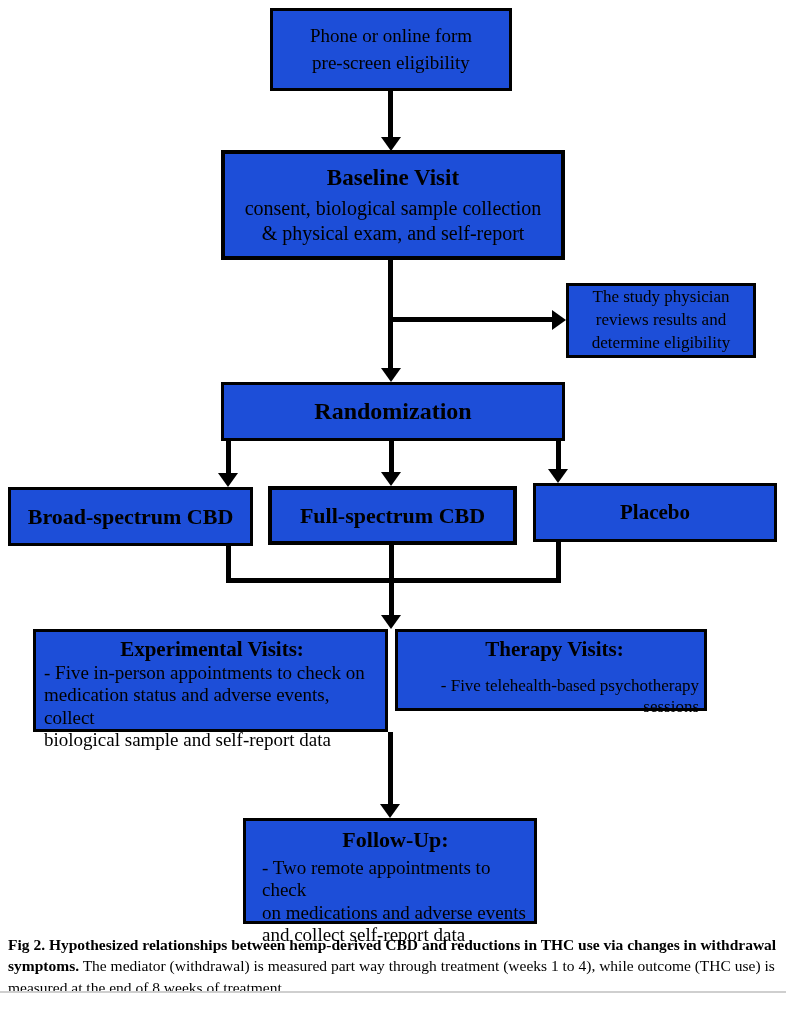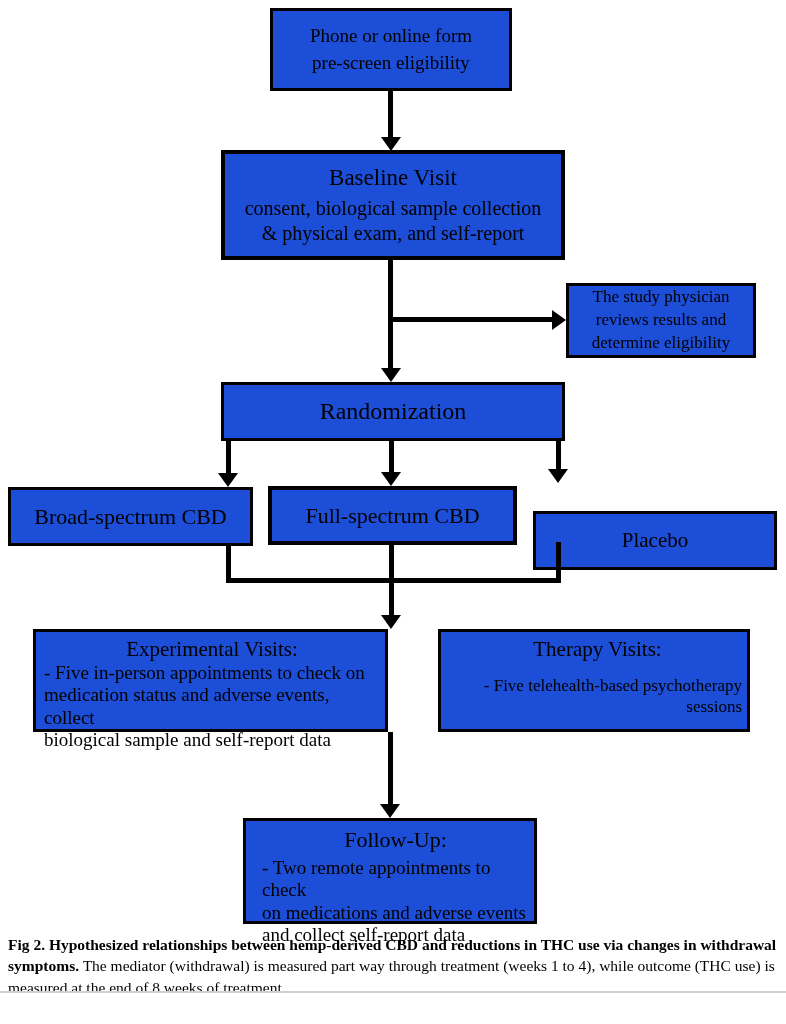--- a/index.html
+++ b/index.html
@@ -22,39 +22,39 @@
     border:3px solid var(--line);
     box-sizing:border-box;
     display:flex;
     flex-direction:column;
     justify-content:center;
     align-items:center;
     text-align:center;
   }
   .box.thick{border-width:4px;}
   .multiline{white-space:pre-line;}
-  .box-title{font-weight:normal;}
+  .box-title{font-weight:bold;}
   .box-body{white-space:pre-line;}
 
   
   #prescreen-box{left:270px;top:8px;width:242px;height:83px;font-size:19px;line-height:1.4;}
   #baseline-box{left:221px;top:150px;width:344px;height:110px;}
   #baseline-box .box-title{font-size:23px;margin-bottom:5px;}
   #baseline-box .box-body{font-size:20px;line-height:1.25;}
   #physician-box{left:566px;top:283px;width:190px;height:75px;font-size:17px;line-height:1.35;}
   #randomization-box{left:221px;top:382px;width:344px;height:59px;font-size:24px;}
   #broad-box{left:8px;top:487px;width:245px;height:59px;font-size:22px;}
   #full-box{left:268px;top:486px;width:249px;height:59px;font-size:22px;}
-  #placebo-box{left:533px;top:483px;width:244px;height:59px;font-size:21px;margin-top:28px;}
+  #placebo-box{left:533px;top:483px;width:244px;height:59px;font-size:21px;}
 
   #experimental-box{left:33px;top:629px;width:355px;height:103px;justify-content:flex-start;padding:5px 5px 4px 8px;}
   #experimental-box .box-title{font-size:21px;width:100%;text-align:center;}
   #experimental-box .box-body{font-size:19px;line-height:1.18;text-align:left;width:100%;}
 
-  #therapy-box{left:395px;top:629px;width:312px;height:103px;justify-content:flex-start;padding:5px 5px 0 12px;margin-left:43px;}
+  #therapy-box{left:395px;top:629px;width:312px;height:82px;justify-content:flex-start;padding:5px 5px 0 12px;}
   #therapy-box .box-title{font-size:21px;width:100%;text-align:center;}
   #therapy-box .box-body{font-size:17px;line-height:1.25;text-align:right;width:100%;margin-top:13px;}
 
   #followup-box{left:243px;top:818px;width:294px;height:106px;justify-content:flex-start;padding:6px 5px 0 16px;}
   #followup-box .box-title{font-size:22px;width:100%;text-align:center;}
   #followup-box .box-body{font-size:19px;line-height:1.18;text-align:left;width:100%;margin-top:4px;}
 
   
   .vline{position:absolute;width:5px;background:var(--line);}
   .hline{position:absolute;height:5px;background:var(--line);}

